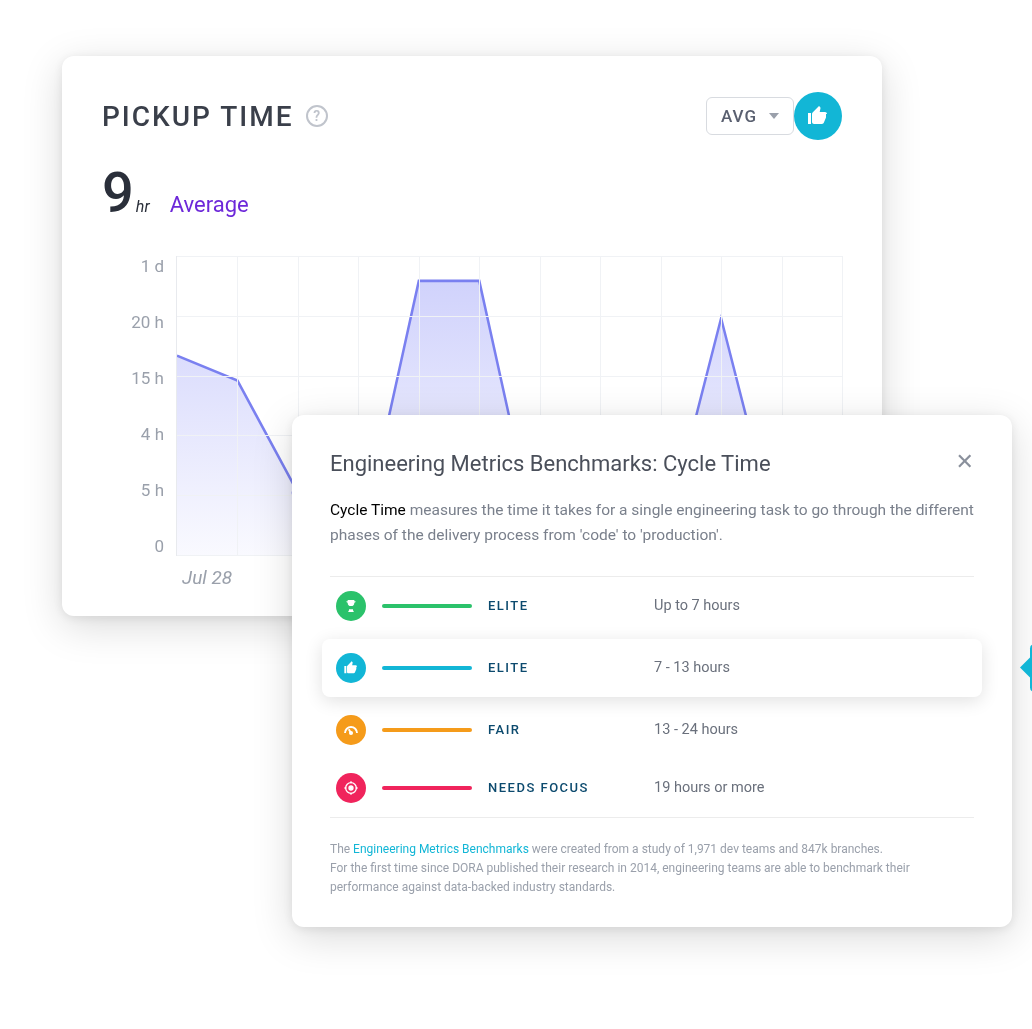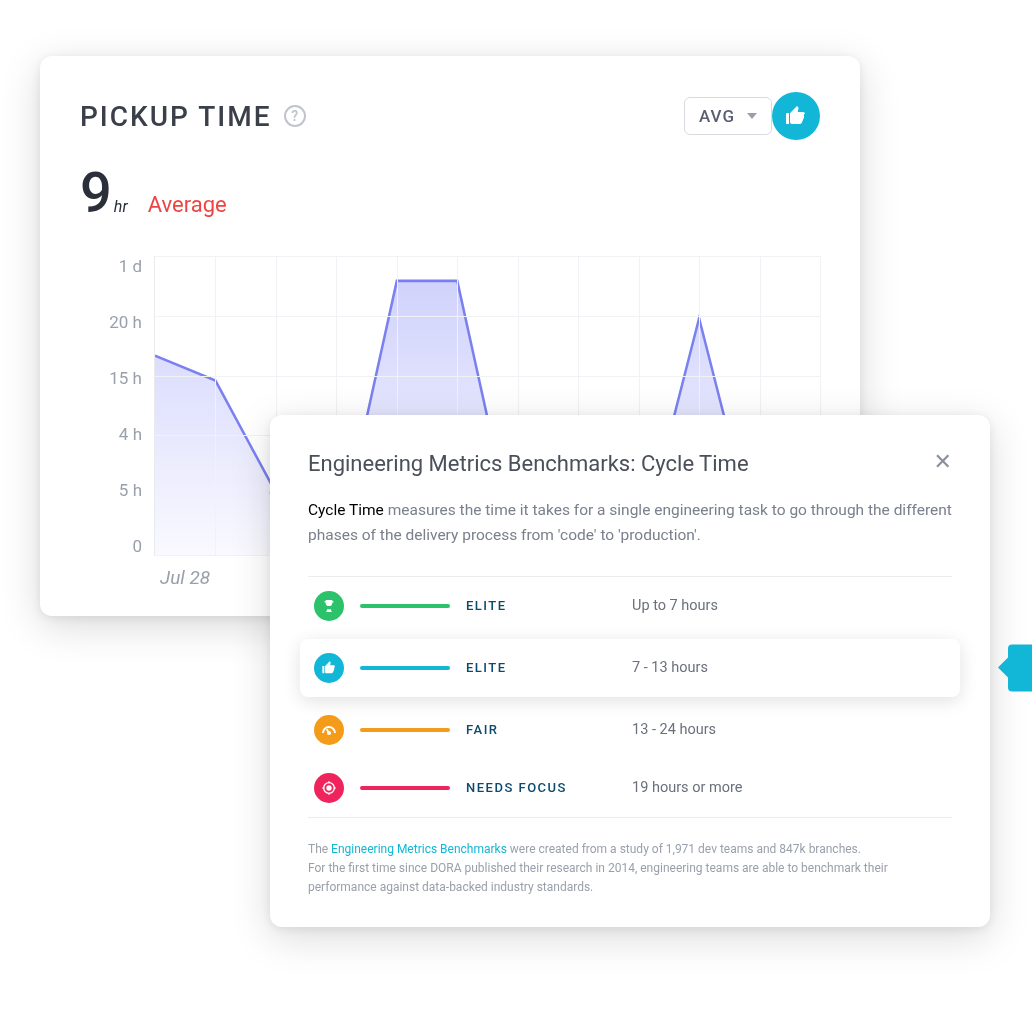--- a/index.html
+++ b/index.html
@@ -8,20 +8,21 @@
     background: #fff;
     width: 1032px;
     height: 1029px;
     position: relative;
   }
   .card {
     background: #fff;
     border-radius: 12px;
     box-shadow: 0 10px 40px rgba(0,0,0,0.15), 0 2px 10px rgba(0,0,0,0.08);
     position: absolute;
+    margin-left: 22px;
   }
   .pickup-card {
     top: 56px;
     left: 40px;
     width: 820px;
     height: 560px;
     padding: 36px 40px;
   }
   .pickup-header {
     display: flex;
@@ -97,21 +98,21 @@
   }
   .stat-unit {
     font-size: 16px;
     font-weight: 400;
     color: #2a2f3a;
     margin-left: 2px;
     font-style: italic;
   }
   .stat-label {
     font-size: 22px;
-    color: #ef4444;
+    color: #6d28d9;
   }
   .chart-wrap {
     display: flex;
     height: 300px;
   }
   .y-axis {
     display: flex;
     flex-direction: column;
     justify-content: space-between;
     align-items: flex-end;

